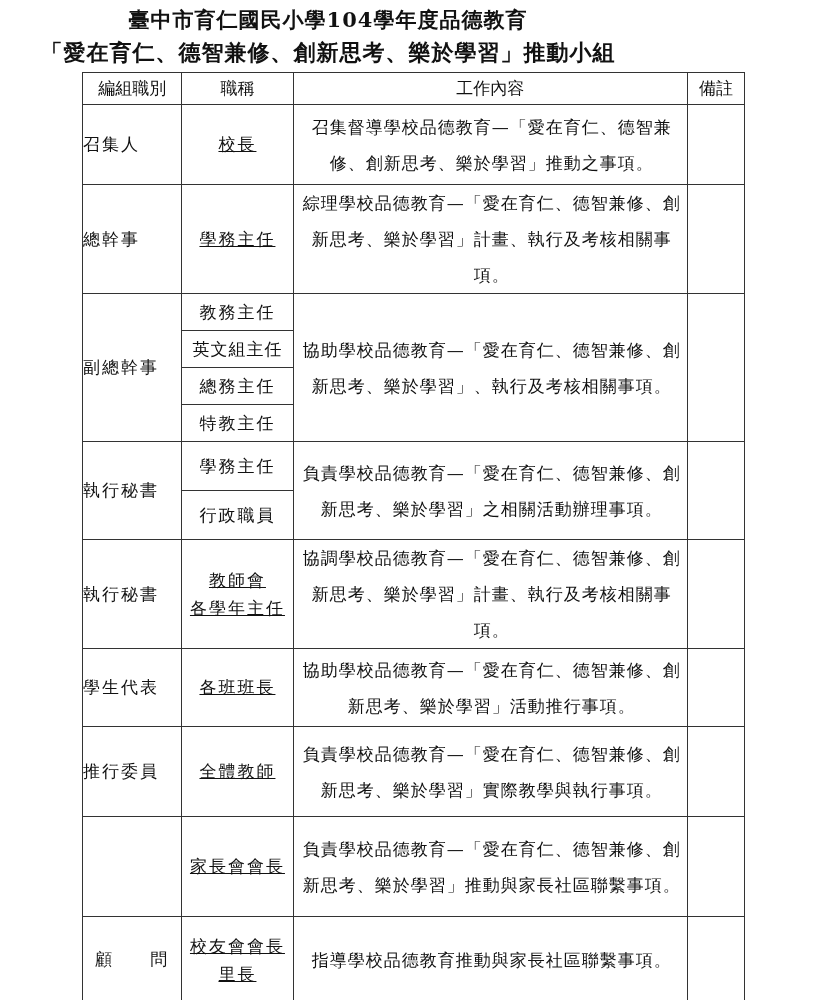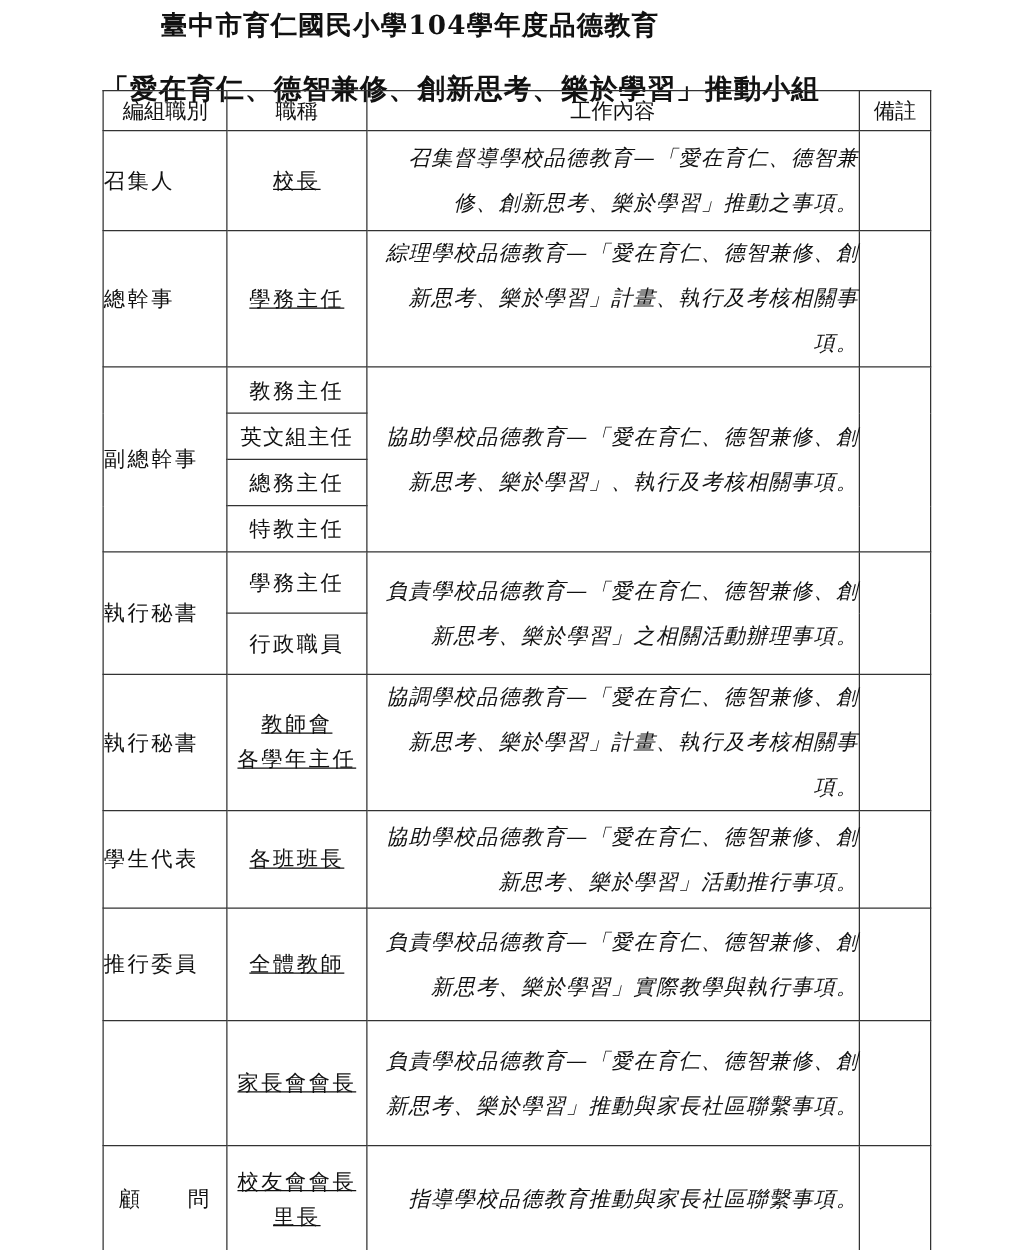--- a/index.html
+++ b/index.html
@@ -6,35 +6,35 @@
     body {
       width: 827px; height: 1000px; position: relative; overflow: hidden;
       font-family: "DejaVu Serif", "Liberation Serif", serif;
       color: #111111;
     }
     .title {
       position: absolute; left: 0; width: 656px; text-align: center;
       font-weight: bold; font-size: 21px; letter-spacing: 1px; color: #111;
     }
     .title.l1 { top: 6px; }
-    .title.l2 { top: 56px; font-size: 22px; text-align: right; }
+    .title.l2 { top: 38px; font-size: 22px; }
     table.doc {
       position: absolute; left: 82px; top: 72px;
       width: 663px; border-collapse: collapse; table-layout: fixed;
       font-size: 17px;
     }
     table.doc td, table.doc th {
       border: 1.5px solid #333; padding: 0; vertical-align: middle;
       font-weight: normal;
       margin-top: 16px;
     }
     table.doc th { height: 31px; text-align: center; font-size: 17px; }
     .c1 { width: 99px; text-align: left; }
     .c2 { width: 111px; text-align: center; text-decoration: underline; }
-    .c3 { width: 390px; text-align: right; padding-left: 3px !important; line-height: 36px; letter-spacing: 1px; font-style: italic; }
+    .c3 { width: 390px; text-align: center; padding-left: 3px !important; line-height: 36px; letter-spacing: 1px; }
     .c4 { width: 56px; }
     .role { letter-spacing: 2px; }
     .sub { height: 36px; text-align: center; letter-spacing: 2px; }
     .multi { line-height: 28px; letter-spacing: 2px; }
     .spread { display: flex; justify-content: space-between; padding: 0 14px 0 12px; }
   </style>
 </head>
 <body>
 
 <div class="title l1">臺中市育仁國民小學104學年度品德教育</div>

